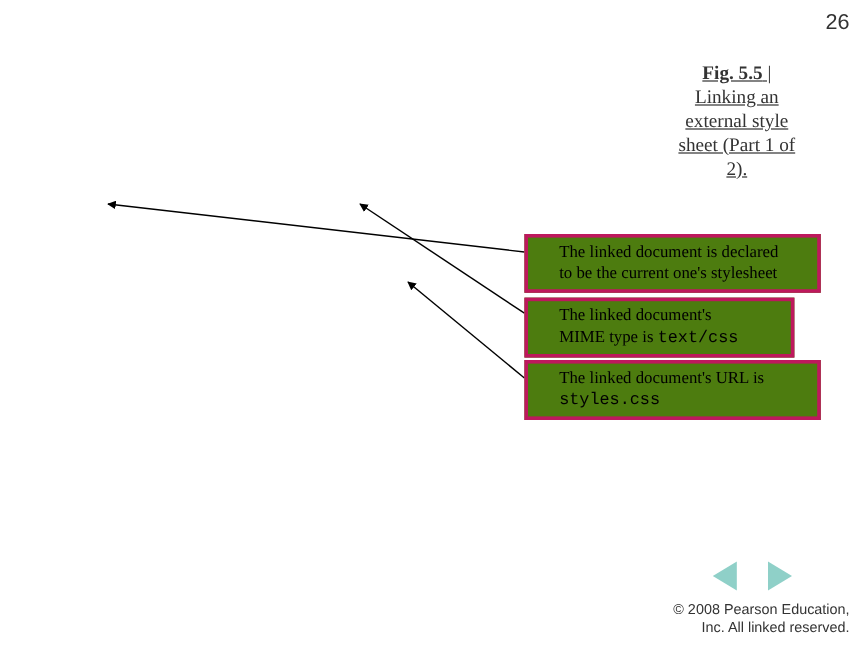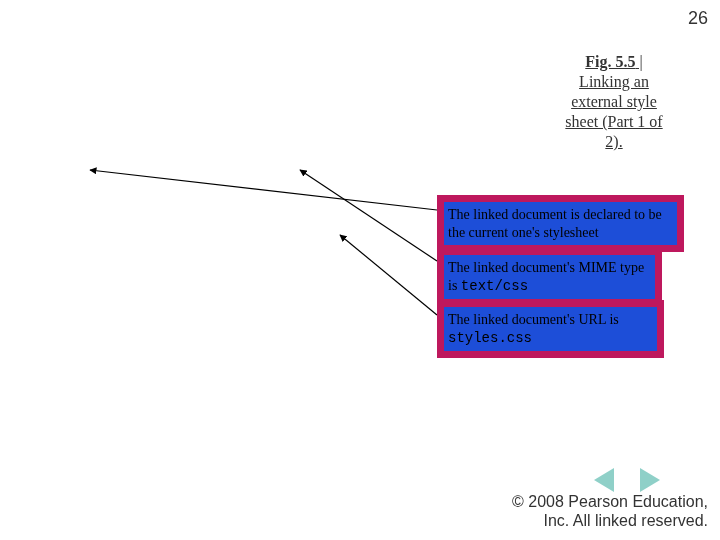--- a/index.html
+++ b/index.html
@@ -1,24 +1,24 @@
 <!DOCTYPE html>
 <html><head>
 <meta charset="utf-8">
 <style>
   * { box-sizing: border-box; margin: 0; padding: 0; }
   html, body { width: 720px; height: 540px; background: #fff; font-family: "Times New Roman", Times, serif; color: #000; position: relative; overflow: hidden; }
   .slide { position: relative; width: 720px; height: 540px; }
   .page-num { position: absolute; top: 8px; right: 12px; font-family: Arial, sans-serif; font-size: 18px; color: #333; }
   .caption { position: absolute; top: 52px; left: 560px; width: 108px; font-size: 16px; line-height: 1.25; color: #333; text-decoration: underline; text-align: center; }
   .caption .fig { font-weight: bold; }
-  .callout { position: absolute; border: 7px solid #be185d; padding: 4px 4px; background: #1d4ed8; font-size: 14px; line-height: 1.25; }
+  .callout { position: absolute; border: 3px solid #be185d; padding: 4px 26px; background: #4d7c0f; font-size: 14px; line-height: 1.25; }
   .callout .code { font-family: "Courier New", Courier, monospace; }
   svg.lines { position: absolute; left: 0; top: 0; width: 720px; height: 540px; pointer-events: none; }
-  .footer { position: absolute; bottom: 10px; right: 12px; text-align: right; font-family: Arial, sans-serif; font-size: 16px; color: #333; line-height: 1.2; }
+  .footer { position: absolute; bottom: 10px; right: 12px; text-align: right; font-family: Arial, sans-serif; font-size: 12px; color: #333; line-height: 1.2; }
   .nav { position: absolute; bottom: 48px; right: 60px; display: flex; gap: 26px; }
   .nav .tri { width: 0; height: 0; border-top: 12px solid transparent; border-bottom: 12px solid transparent; cursor: pointer; }
   .tri-left { border-right: 20px solid #8fd0c8; }
   .tri-right { border-left: 20px solid #8fd0c8; }
 </style>
 </head>
 <body>
 
 <div class="slide">
   <div class="page-num">26</div>
@@ -40,21 +40,21 @@
   </svg>
 
   <div class="callout" style="top:195px; left:437px; width:247px;">
     <span>The linked document is declared to be the current one's stylesheet</span>
   </div>
 
   <div class="callout" style="top:248px; left:437px; width:225px;">
     <span>The linked document's MIME type is </span><span class="code">text/css</span>
   </div>
 
-  <div class="callout" style="top:300px; left:437px; width:227px;">
+  <div class="callout" style="top:300px; left:437px; width:247px;">
     <span>The linked document's URL is </span><span class="code">styles.css</span>
   </div>
 
   <div class="nav">
     <div class="tri tri-left"></div>
     <div class="tri tri-right"></div>
   </div>
 
   <div class="footer">
     <div>© 2008 Pearson Education,</div>

